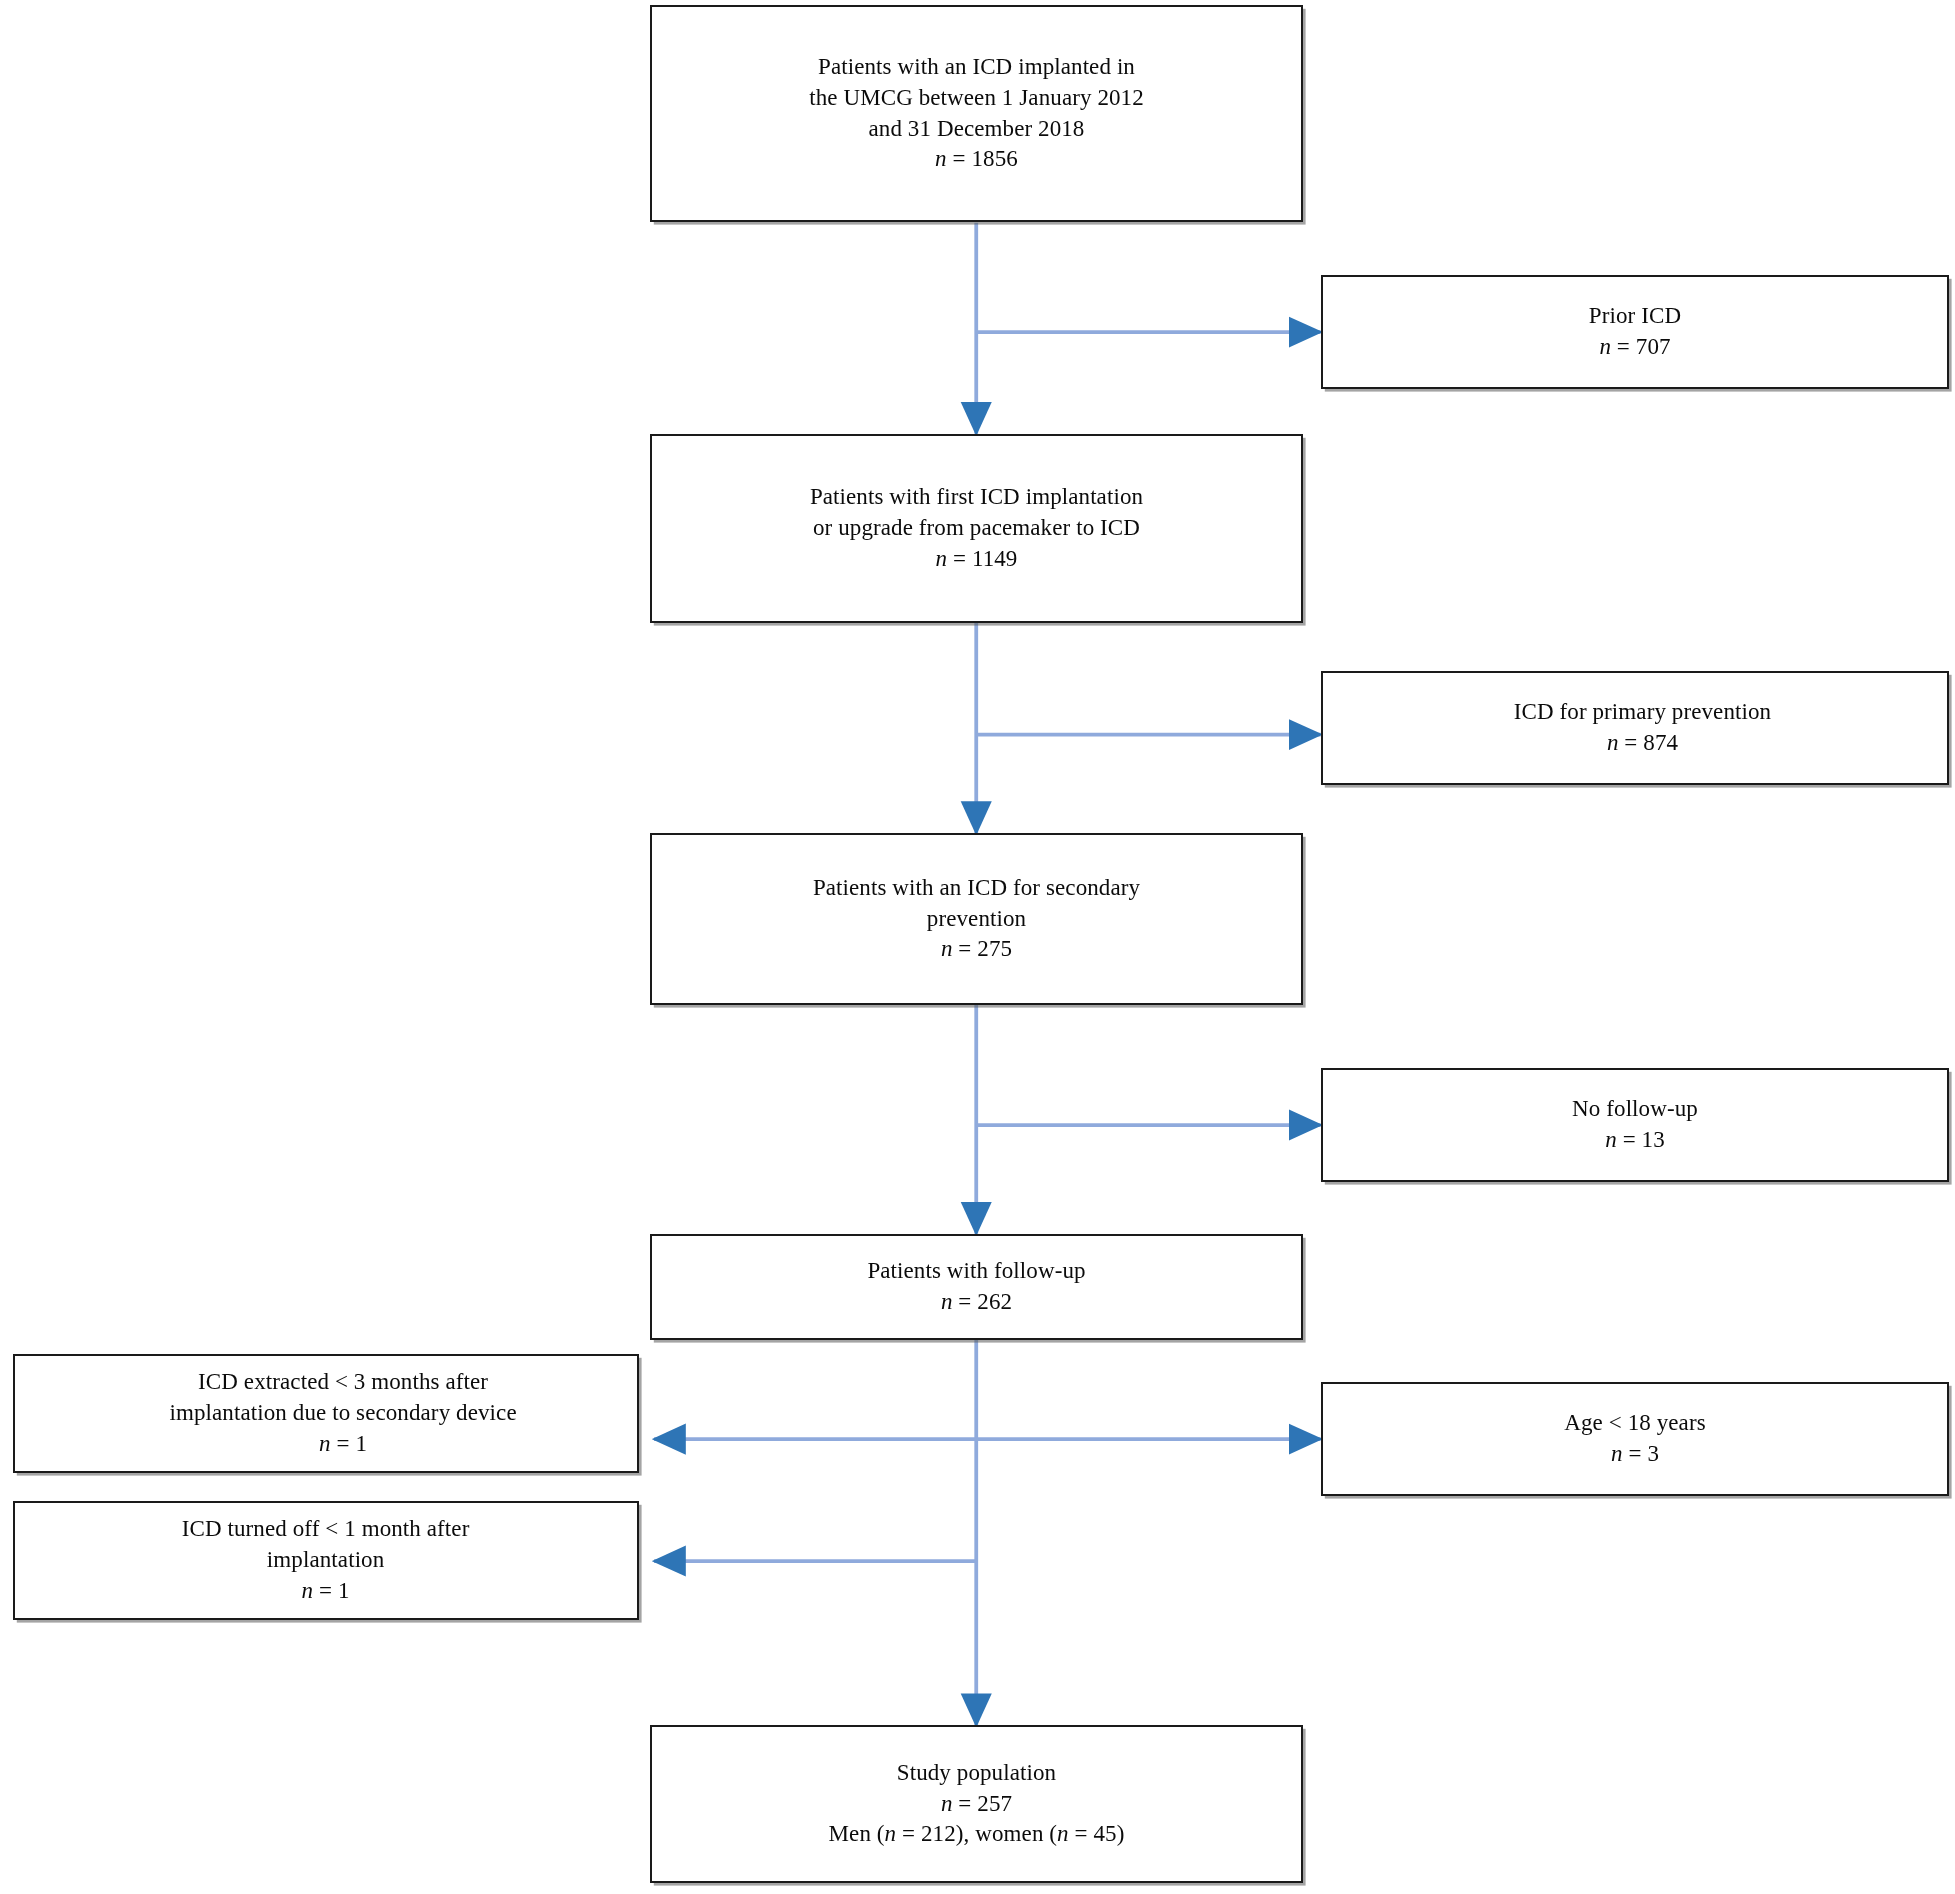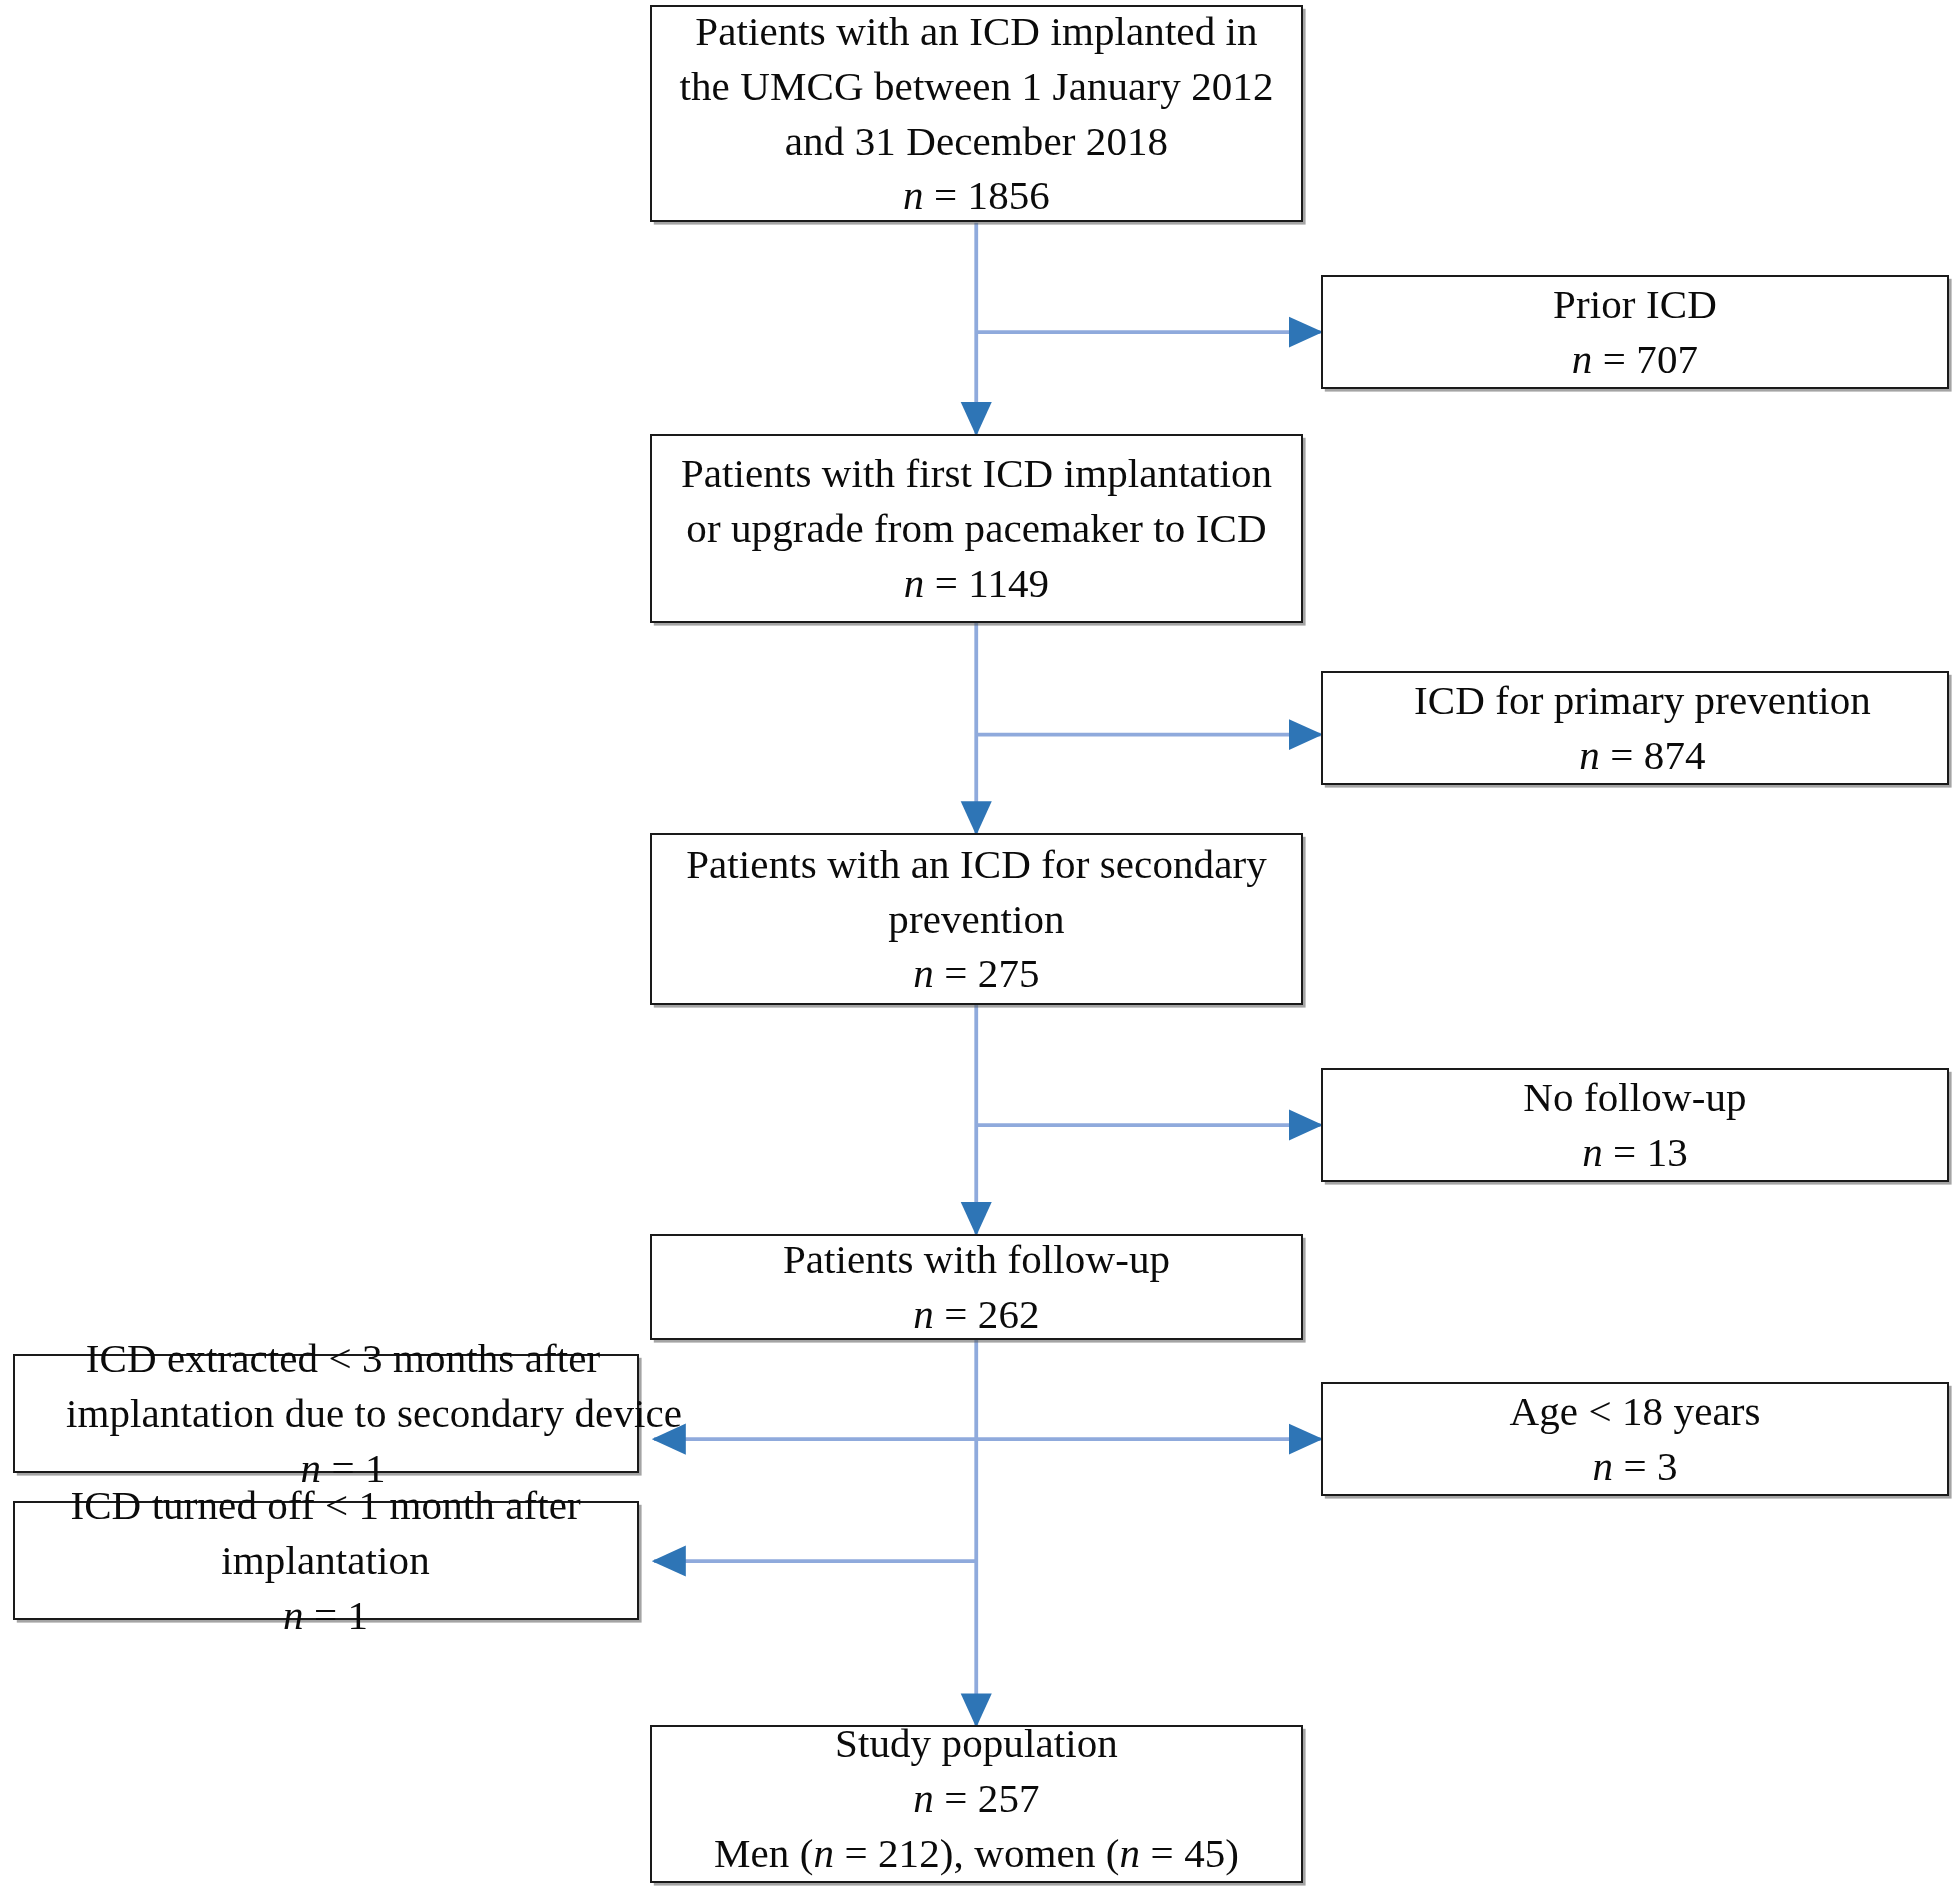--- a/index.html
+++ b/index.html
@@ -32,21 +32,21 @@
     align-items: center;
     justify-content: center;
     text-align: center;
     box-shadow: 3.2px 3.2px 0 -0.6px rgba(90,90,90,0.55);
   }
   .node-text {
     display: block;
     width: 100%;
     padding: 0 16.4px;
     box-sizing: border-box;
-    font-size: 41px;
+    font-size: 23px;
     line-height: 1.34;
     color: #0b0b0b;
     letter-spacing: 0.1px;
   }
   .ln { display: block; white-space: nowrap; }
   em.n { font-style: italic; }
 </style>
 </head>
 <body>
 
@@ -108,21 +108,21 @@
     </span>
   </div>
 
   <div class="node" style="left:650px; top:1234px; width:653px; height:106px;">
     <span class="node-text">
       <span class="ln">Patients with follow-up</span>
       <span class="ln"><em class="n">n</em> = <span>262</span></span>
     </span>
   </div>
 
-  <div class="node" style="left:650px; top:1725px; width:653px; height:158px;align-items:flex-end;">
+  <div class="node" style="left:650px; top:1725px; width:653px; height:158px;">
     <span class="node-text">
       <span class="ln">Study population</span>
       <span class="ln"><em class="n">n</em> = <span>257</span></span>
       <span class="ln"><span>Men</span> (<em class="n">n</em> = <span>212</span>), <span>women</span> (<em class="n">n</em> = <span>45</span>)</span>
     </span>
   </div>
 
   <div class="node" style="left:1321px; top:275px; width:628px; height:114px;">
     <span class="node-text">
       <span class="ln">Prior ICD</span>

